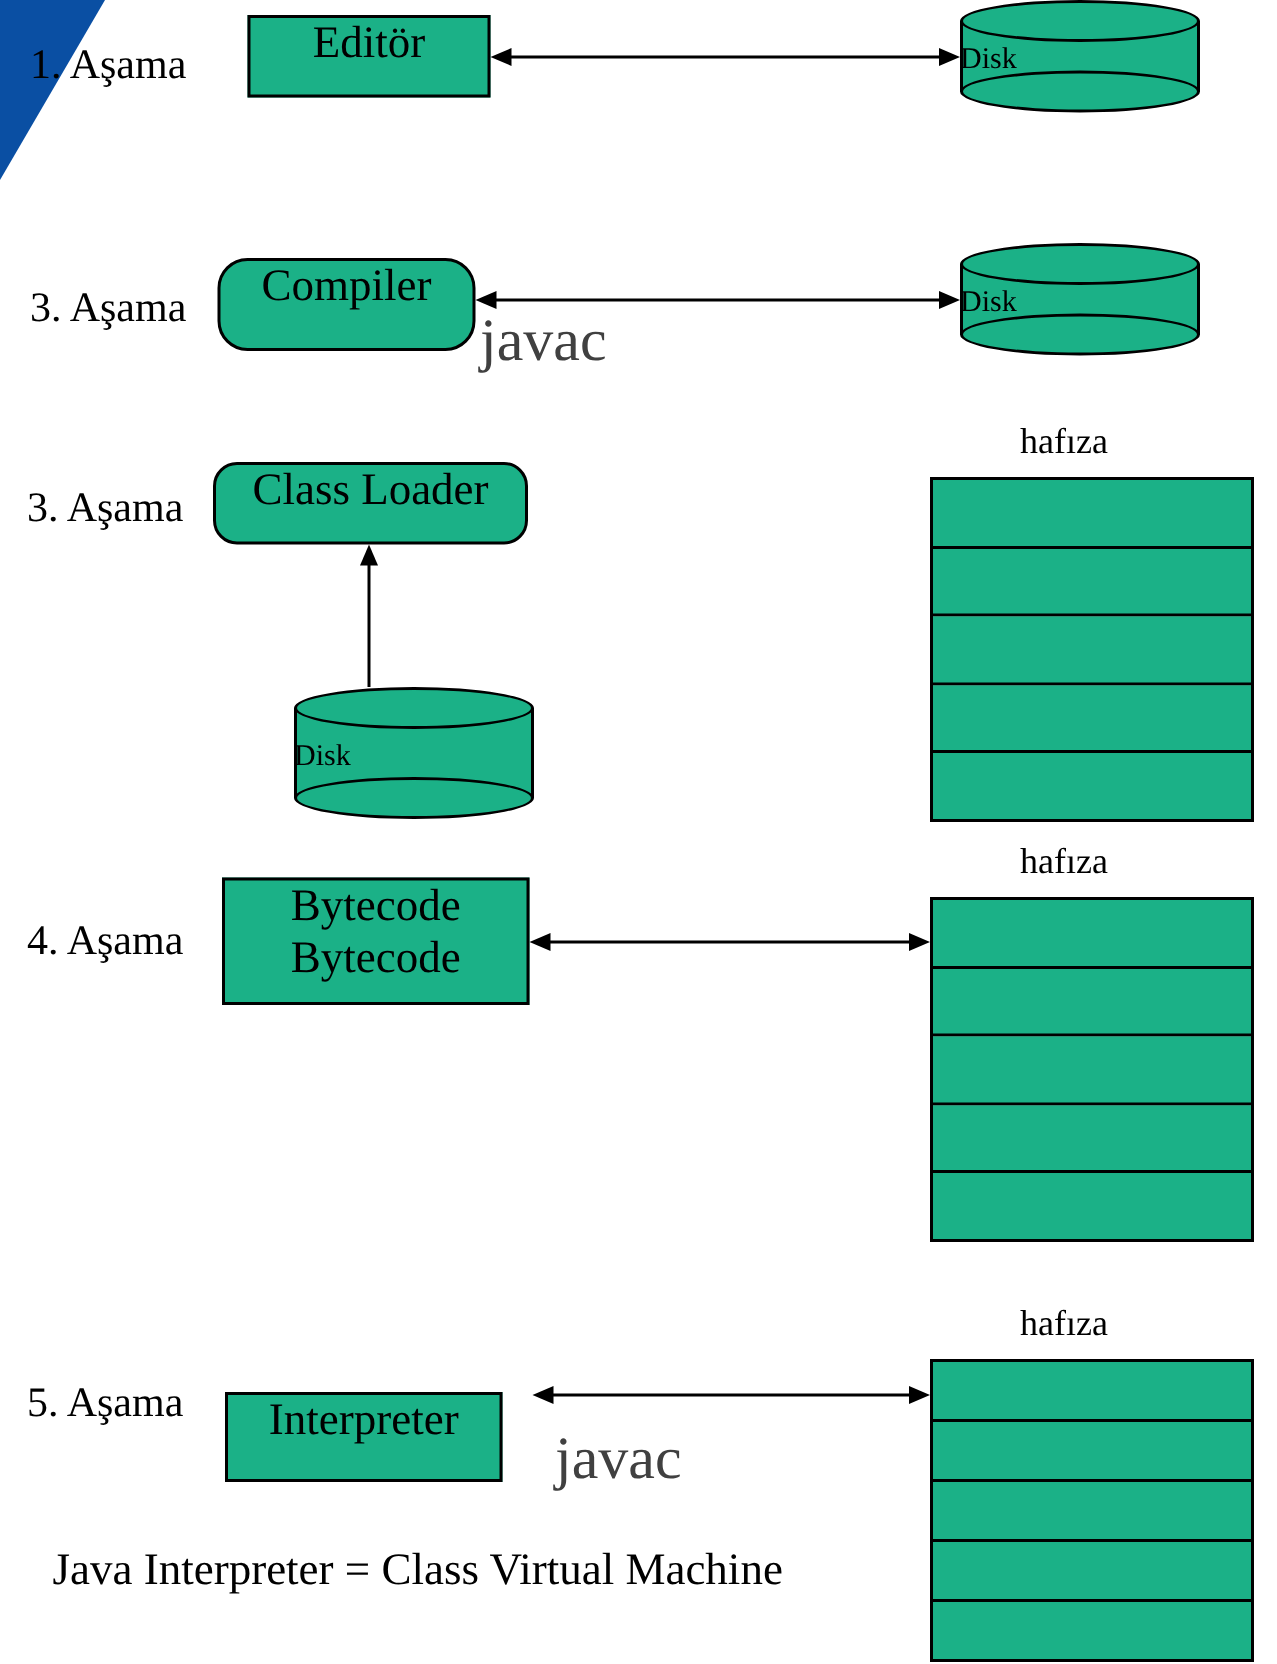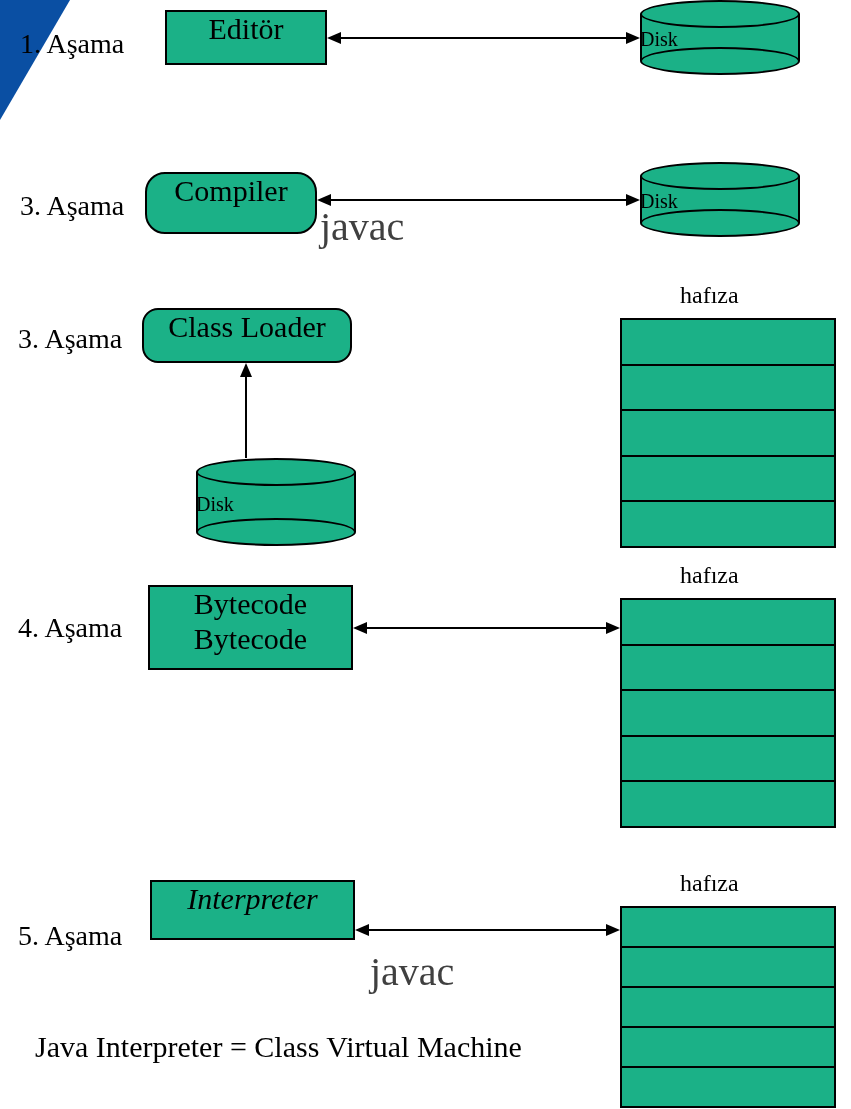--- a/index.html
+++ b/index.html
@@ -168,21 +168,21 @@
   <div class="cell"></div>
   <div class="cell"></div>
 </div>
 <svg class="conn" style="left:353px; top:618px; width:267px; height:20px;">
   <line x1="10" y1="10" x2="257" y2="10" stroke="#000" stroke-width="2"></line>
   <polygon points="0,10 14,4 14,16" fill="#000"></polygon>
   <polygon points="267,10 253,4 253,16" fill="#000"></polygon>
 </svg>
 
 <div class="stage-label" style="left:18px; top:920px;">5. Aşama</div>
-<div class="box" style="left:150px; top:880px; width:205px; height:60px;font-style:italic;">
+<div class="box" style="left:150px; top:928px; width:185px; height:60px;">
   <span>Interpreter</span>
 </div>
 <div class="annot" style="left:370px; top:948px;">javac</div>
 <div class="mem-label" style="left:680px; top:870px;">hafıza</div>
 <div class="memory" style="left:620px; top:906px; width:216px; height:202px;">
   <div class="cell"></div>
   <div class="cell"></div>
   <div class="cell"></div>
   <div class="cell"></div>
   <div class="cell"></div>

